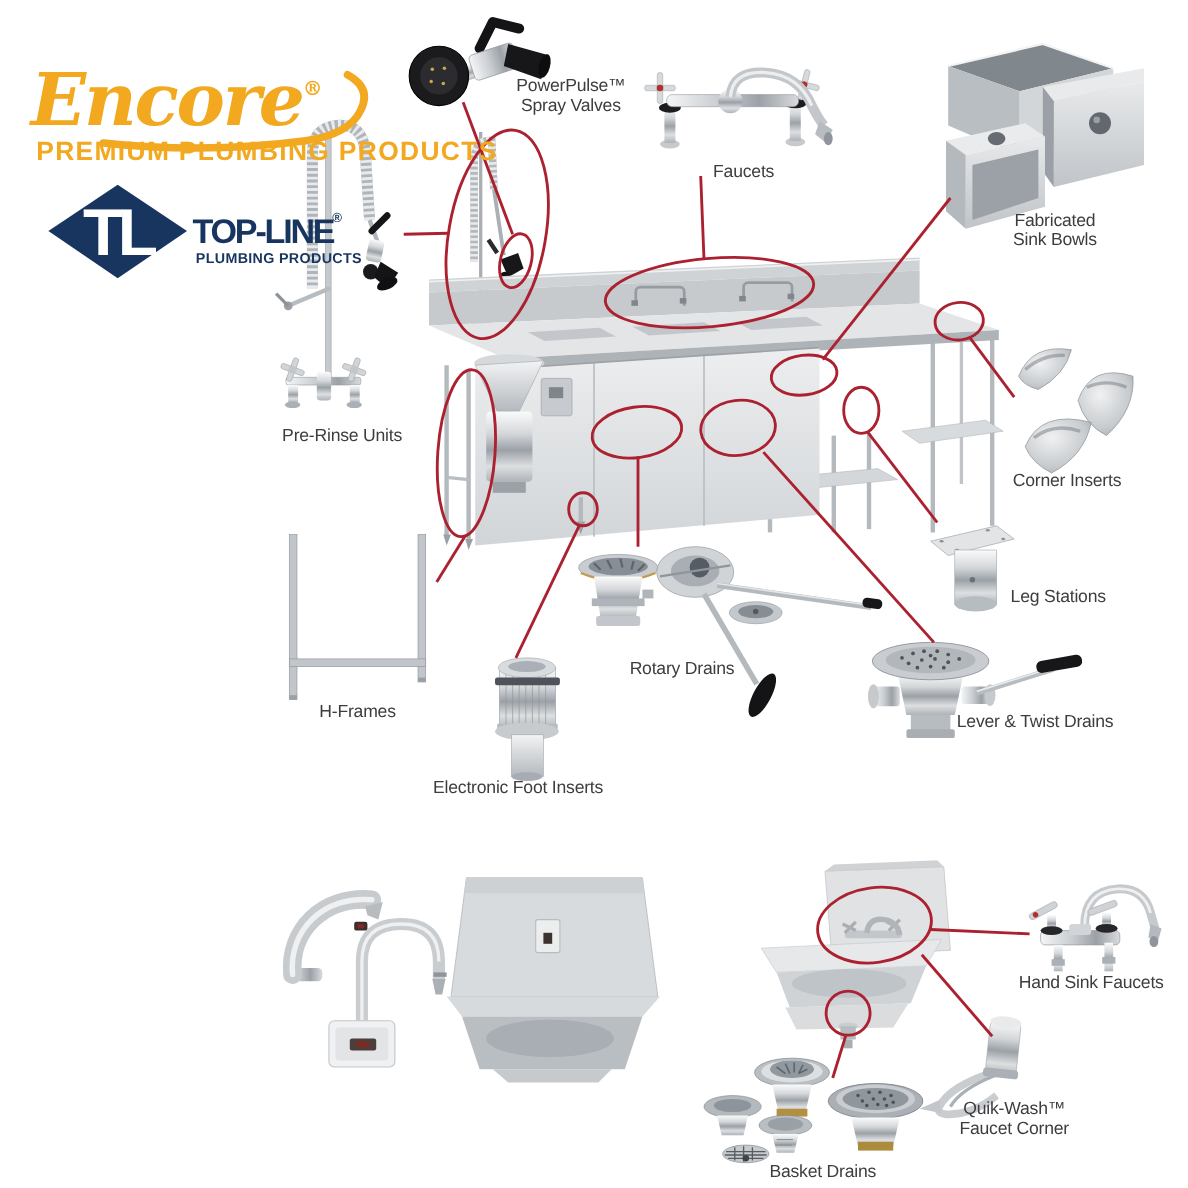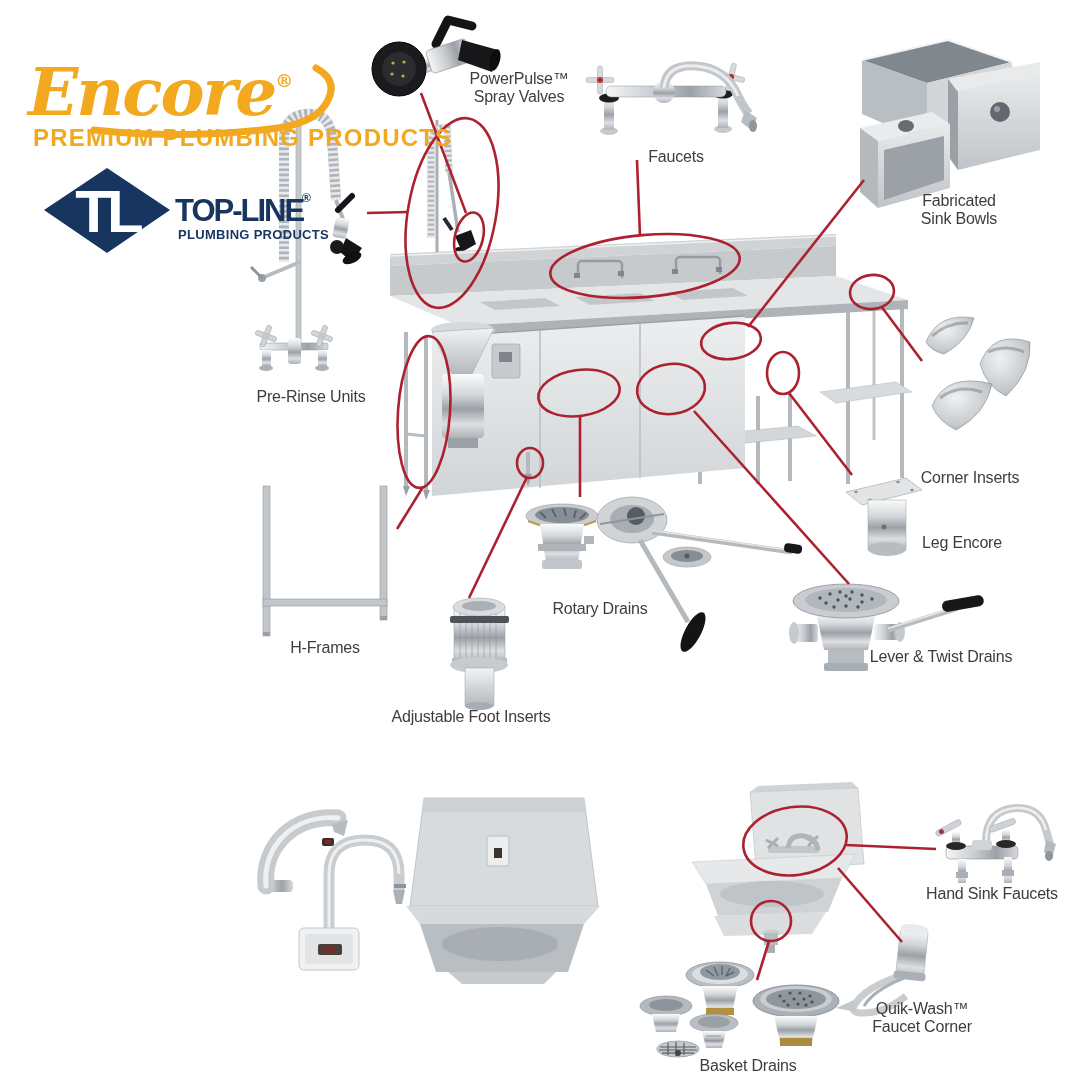--- a/index.html
+++ b/index.html
@@ -481,25 +481,25 @@
   <div class="plabel" style="left:519px;top:70px;">
     <div>PowerPulse™</div>
     <div>Spray Valves</div>
   </div>
   <div class="plabel" style="left:676px;top:148px;">Faucets</div>
   <div class="plabel" style="left:959px;top:192px;">
     <div>Fabricated</div>
     <div>Sink Bowls</div>
   </div>
   <div class="plabel" style="left:311px;top:388px;">Pre-Rinse Units</div>
-  <div class="plabel" style="left:970px;top:429px;margin-top:40px;">Corner Inserts</div>
-  <div class="plabel" style="left:962px;top:534px;">Leg Encore</div>
+  <div class="plabel" style="left:970px;top:429px;">Corner Inserts</div>
+  <div class="plabel" style="left:962px;top:534px;">Leg Stations</div>
   <div class="plabel" style="left:325px;top:639px;">H-Frames</div>
-  <div class="plabel" style="left:600px;top:600px;">Rotary Drains</div>
-  <div class="plabel" style="left:471px;top:708px;">Adjustable Foot Inserts</div>
+  <div class="plabel" style="left:620px;top:600px;">Rotary Drains</div>
+  <div class="plabel" style="left:471px;top:708px;">Electronic Foot Inserts</div>
   <div class="plabel" style="left:941px;top:648px;">Lever &amp; Twist Drains</div>
   <div class="plabel" style="left:992px;top:885px;">Hand Sink Faucets</div>
   <div class="plabel" style="left:748px;top:1057px;">Basket Drains</div>
   <div class="plabel" style="left:922px;top:1000px;">
     <div>Quik-Wash™</div>
     <div>Faucet Corner</div>
   </div>
 
 </div>
 

